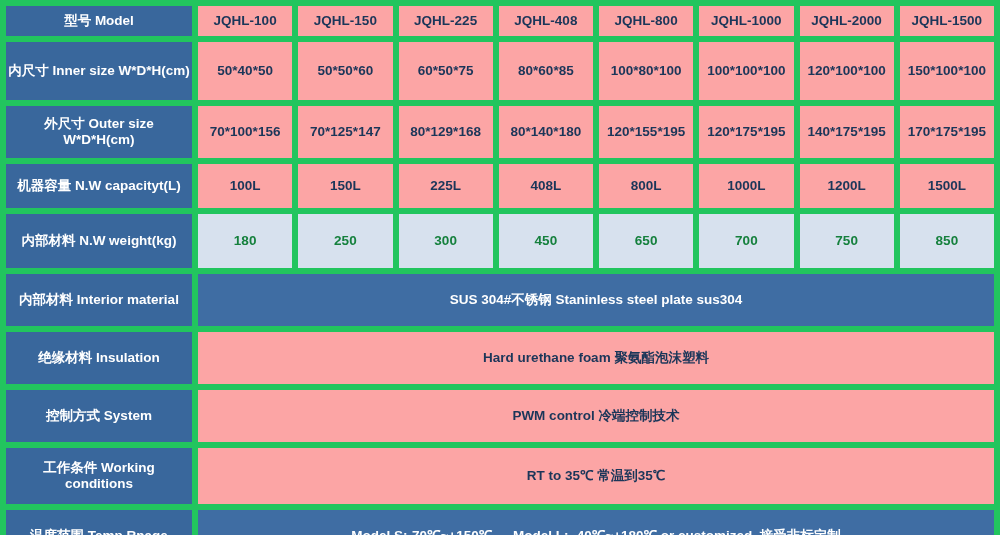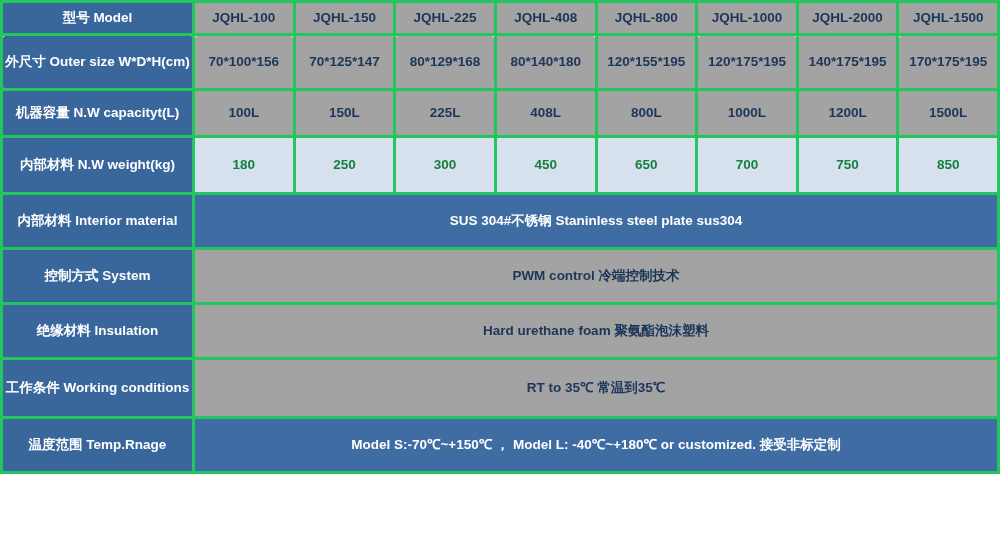--- a/index.html
+++ b/index.html
@@ -14,40 +14,40 @@
     font-family: "Liberation Sans", sans-serif;
   }
   table.spec {
     border-collapse: collapse;
     table-layout: fixed;
     width: 1000px;
     margin: 0;
     padding: 0;
   }
   table.spec td {
-    border: 3px solid #22c55e;
+    border: 6px solid #22c55e;
     text-align: center;
     vertical-align: middle;
     font-weight: bold;
     font-size: 13.5px;
     line-height: 1.18;
     padding: 4px 2px;
     word-wrap: break-word;
     overflow-wrap: break-word;
   }
   
   td.lbl {
     background: #39679c;
     color: #ffffff;
     font-size: 13.5px;
     padding: 5px 4px;
   }
   
   td.val-light {
-    background: #a3a3a3;
+    background: #fca5a5;
     color: #1b3659;
   }
   
   td.val-blue {
     background: #3f6da3;
     color: #ffffff;
   }
   
   td.val-pale {
     background: #d7e1ee;
@@ -77,20 +77,31 @@
       <td class="val-light">JQHL-100</td>
       <td class="val-light">JQHL-150</td>
       <td class="val-light">JQHL-225</td>
       <td class="val-light">JQHL-408</td>
       <td class="val-light">JQHL-800</td>
       <td class="val-light">JQHL-1000</td>
       <td class="val-light">JQHL-2000</td>
       <td class="val-light">JQHL-1500</td>
     </tr>
 
+    <tr class="row-h-inner">
+      <td class="lbl">内尺寸 Inner size W*D*H(cm)</td>
+      <td class="val-light">50*40*50</td>
+      <td class="val-light">50*50*60</td>
+      <td class="val-light">60*50*75</td>
+      <td class="val-light">80*60*85</td>
+      <td class="val-light">100*80*100</td>
+      <td class="val-light">100*100*100</td>
+      <td class="val-light">120*100*100</td>
+      <td class="val-light">150*100*100</td>
+    </tr>
 
     <tr class="row-h-outer">
       <td class="lbl">外尺寸 Outer size W*D*H(cm)</td>
       <td class="val-light">70*100*156</td>
       <td class="val-light">70*125*147</td>
       <td class="val-light">80*129*168</td>
       <td class="val-light">80*140*180</td>
       <td class="val-light">120*155*195</td>
       <td class="val-light">120*175*195</td>
       <td class="val-light">140*175*195</td>
@@ -121,27 +132,27 @@
       <td class="val-pale">850</td>
     </tr>
 
 
     <tr class="row-h-simple">
       <td class="lbl">内部材料 Interior material</td>
       <td class="val-blue" colspan="8">SUS 304#不锈钢 Staninless steel plate sus304</td>
     </tr>
 
     <tr class="row-h-simple">
-      <td class="lbl">控制方式 System</td>
-      <td class="val-light" colspan="8">PWM control 冷端控制技术</td>
+      <td class="lbl">绝缘材料 Insulation</td>
+      <td class="val-light" colspan="8">Hard urethane foam 聚氨酯泡沫塑料</td>
     </tr>
 
     <tr class="row-h-simple">
-      <td class="lbl">绝缘材料 Insulation</td>
-      <td class="val-light" colspan="8">Hard urethane foam 聚氨酯泡沫塑料</td>
+      <td class="lbl">控制方式 System</td>
+      <td class="val-light" colspan="8">PWM control 冷端控制技术</td>
     </tr>
 
     <tr class="row-h-work">
       <td class="lbl">工作条件 Working conditions</td>
       <td class="val-light" colspan="8">RT to 35℃ 常温到35℃</td>
     </tr>
 
     <tr class="row-h-simple">
       <td class="lbl">温度范围 Temp.Rnage</td>
       <td class="val-blue" colspan="8">Model S:-70℃~+150℃ ，  Model L: -40℃~+180℃ or customized. 接受非标定制</td>

